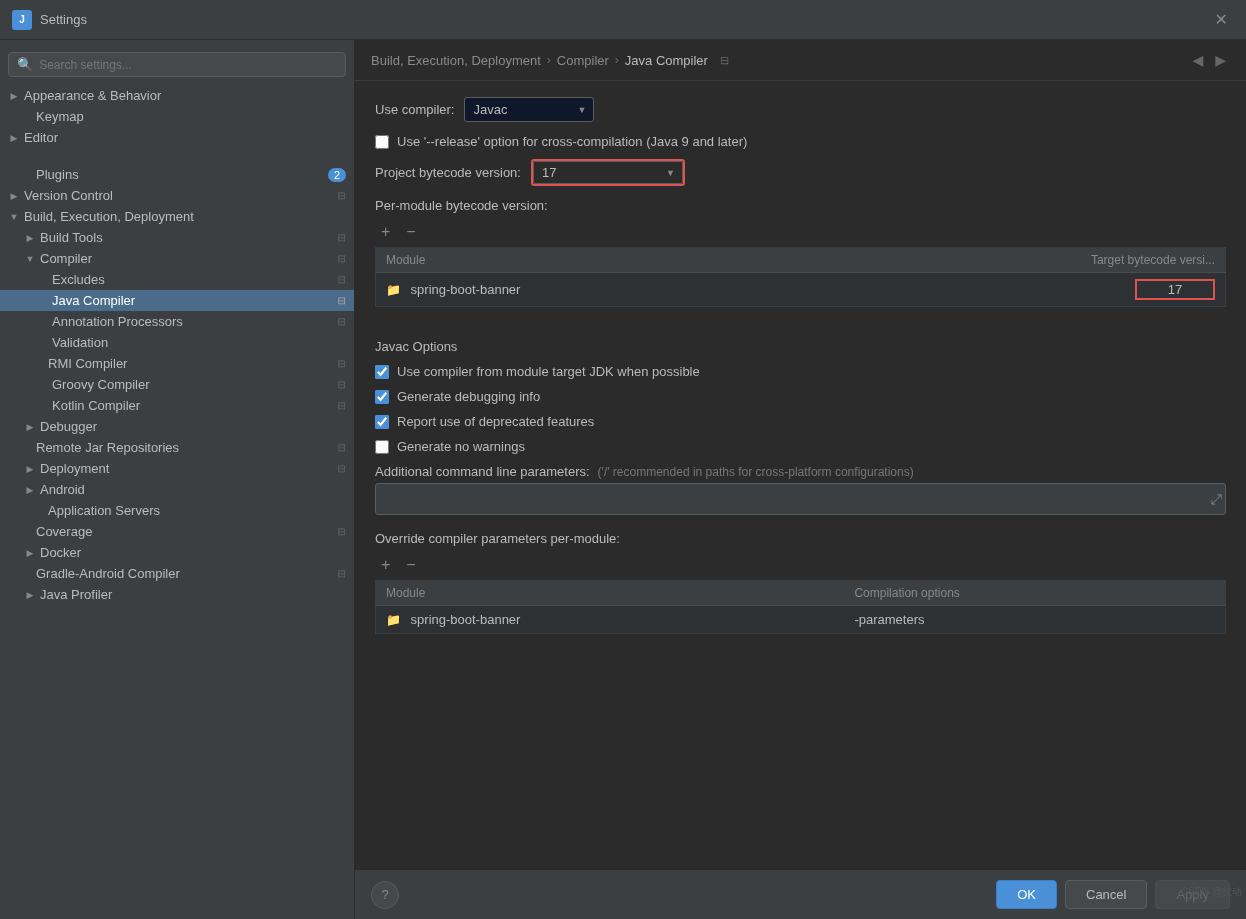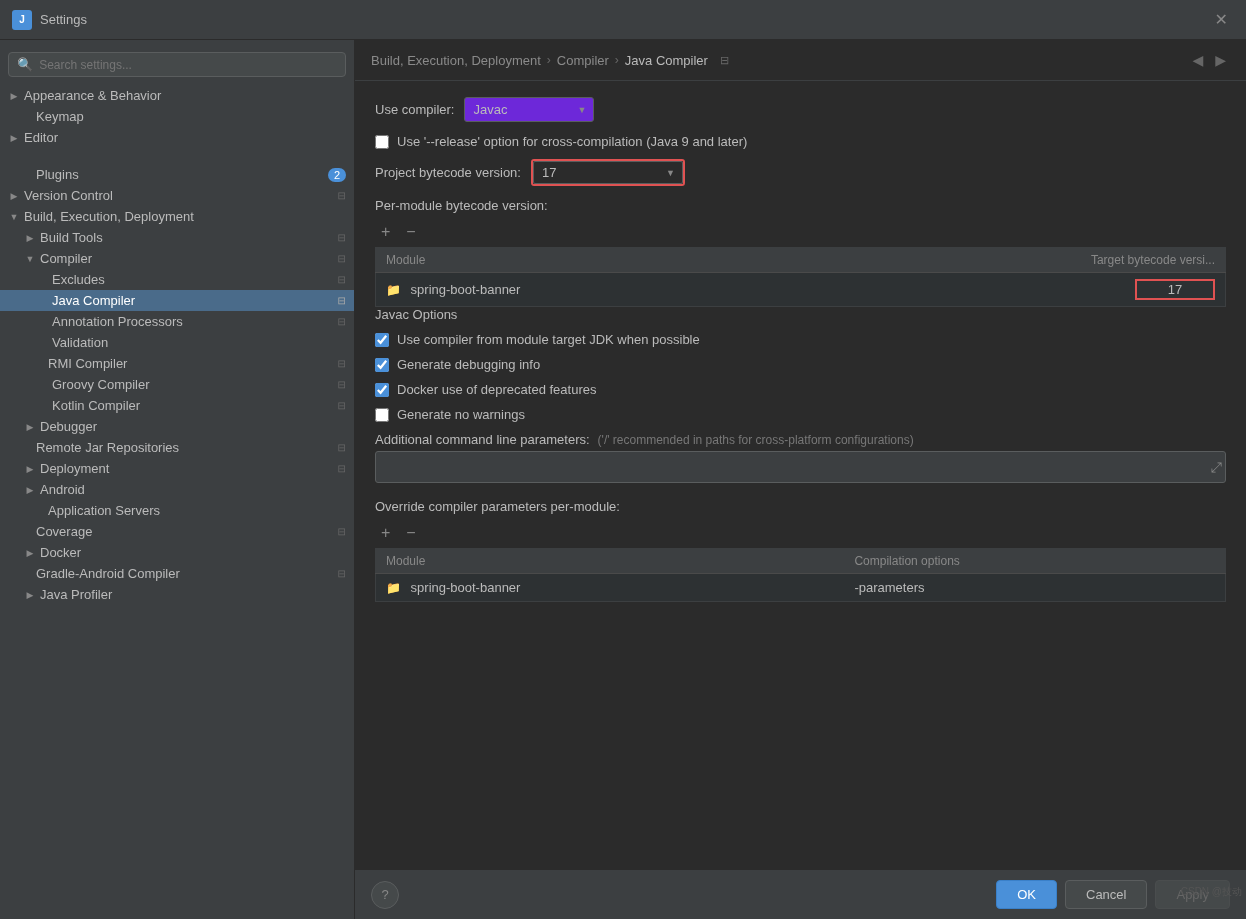--- a/index.html
+++ b/index.html
@@ -206,21 +206,21 @@
       position: absolute;
       right: 8px;
       top: 50%;
       transform: translateY(-50%);
       font-size: 9px;
       color: #888;
       pointer-events: none;
     }
 
     .select-wrapper select {
-      background: #6d28d9;
+      background: #0f172a;
       border: 1px solid #5a5d5e;
       border-radius: 3px;
       padding: 4px 28px 4px 8px;
       color: #bbb;
       font-size: 13px;
       appearance: none;
       cursor: pointer;
       min-width: 130px;
       outline: none;
     }
@@ -691,33 +691,33 @@
                 <span class="module-icon">📁</span>
                 <span>spring-boot-banner</span>
               </td>
               <td class="target-version-cell">
                 <span class="target-version-highlighted">17</span>
               </td>
             </tr>
           </tbody>
         </table>
 
-        <div class="section-header" style="margin-top:0;">Javac Options</div>
+        <div class="section-header" style="margin-top:32px;">Javac Options</div>
 
         <div class="checkbox-row">
           <input type="checkbox" id="cb0" checked="" style="">
           <label for="cb0" class="checkbox-label">Use compiler from module target JDK when possible</label>
         </div>
         <div class="checkbox-row">
           <input type="checkbox" id="cb1" checked="" style="">
           <label for="cb1" class="checkbox-label">Generate debugging info</label>
         </div>
         <div class="checkbox-row">
           <input type="checkbox" id="cb2" checked="" style="">
-          <label for="cb2" class="checkbox-label">Docker use of deprecated features</label>
+          <label for="cb2" class="checkbox-label">Report use of deprecated features</label>
         </div>
         <div class="checkbox-row">
           <input type="checkbox" id="cb3" style="">
           <label for="cb3" class="checkbox-label">Generate no warnings</label>
         </div>
 
         <div class="additional-params-label">
           <span>Additional command line parameters:</span>
           <span class="params-hint">('/' recommended in paths for cross-platform configurations)</span>
         </div>

